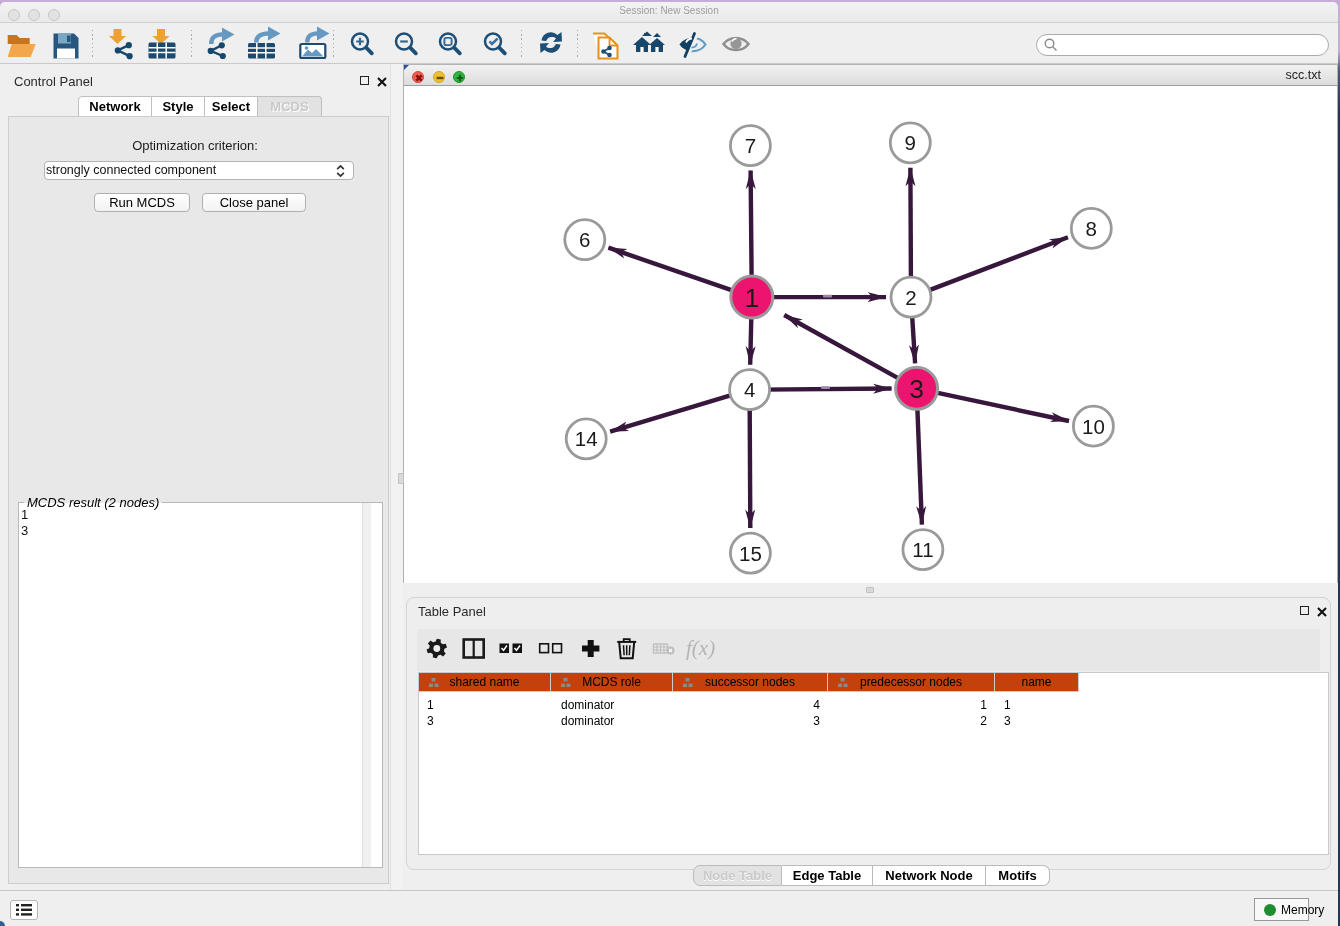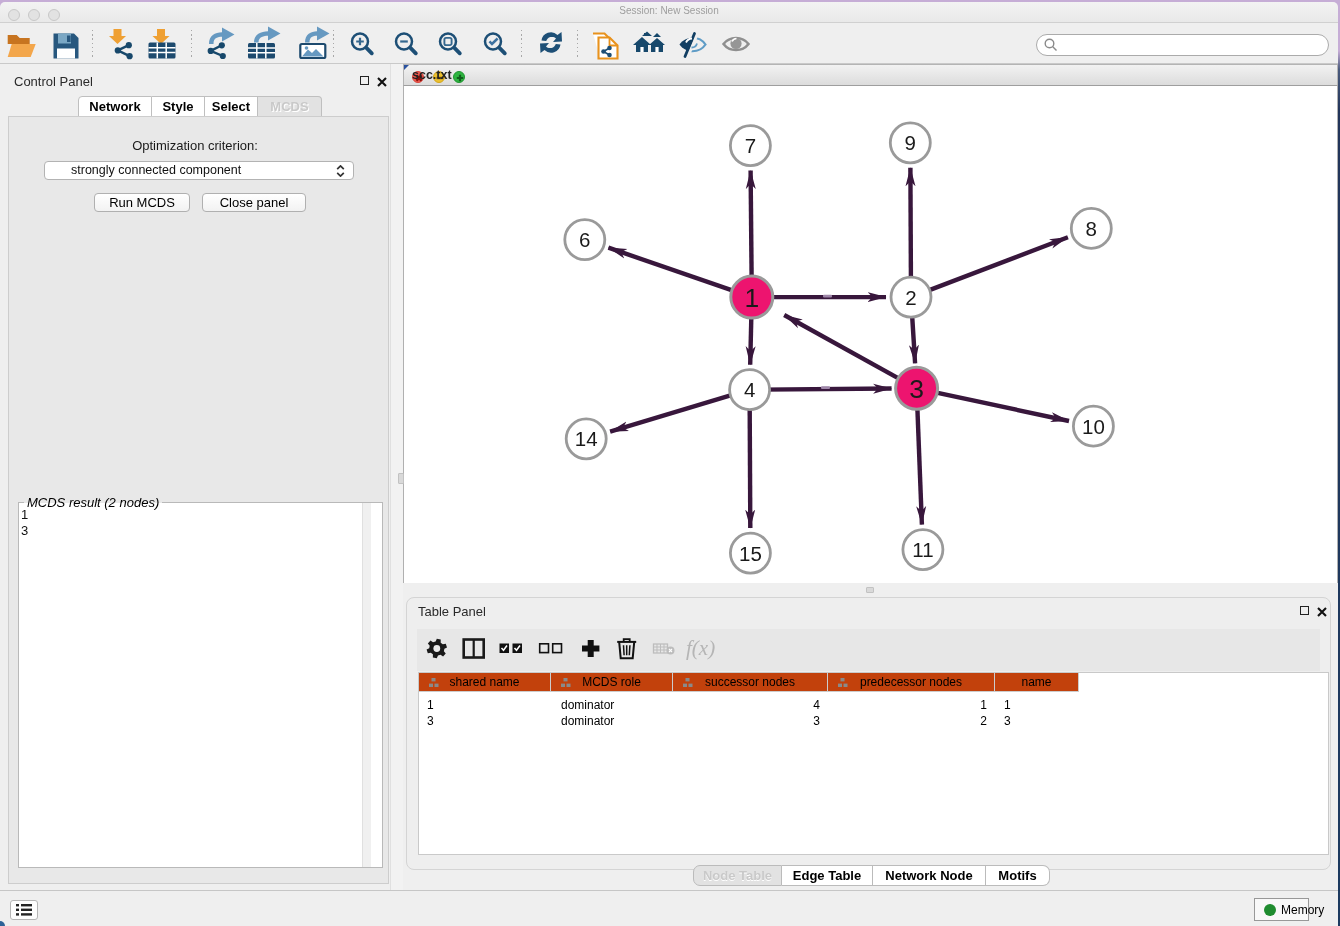--- a/index.html
+++ b/index.html
@@ -34,38 +34,38 @@
 
 
 .tab { position:absolute; top:32px; height:21px; background:#fff; border:1px solid #bfbfbf;
   font-size:13px; font-weight:bold; color:#000; text-align:center; line-height:20px; }
 #cpane { position:absolute; left:8px; top:52px; width:381px; height:768px;
   background:#e8e8e8; border:1px solid #cdcdcd; }
 #optlabel { position:absolute; left:0; width:100%; top:74px; text-align:center;
   font-size:13px; color:#1a1a1a; }
 #dropdown { position:absolute; left:44px; top:97px; width:310px; height:19px;
   background:#fff; border:1px solid #b3b3b3; border-radius:4px;
-  font-size:12.5px; color:#111; line-height:17px; padding-left:26px; }
+  font-size:12.5px; color:#111; line-height:17px; padding-left:1px; }
 .btn { position:absolute; top:129px; height:19px; background:linear-gradient(#ffffff,#f2f2f2);
   border:1px solid #b0b0b0; border-radius:4px; font-size:13px; color:#000;
   text-align:center; line-height:17px; }
 #fieldset { position:absolute; left:18px; top:438px; width:365px; height:366px;
   background:#fff; border:1px solid #b9b9b9; }
 #fieldlegend { position:absolute; left:24px; top:431px; font-size:13px; color:#000;
   background:linear-gradient(#e8e8e8 0 52%, #ffffff 52% 100%); padding:0 3px;font-style:italic; }
 #fieldtxt { position:absolute; left:21px; top:443px; font-size:13px; color:#111; line-height:16px; }
 #fieldscroll { position:absolute; left:362px; top:439px; width:9px; height:364px;
   background:#f0f0f0; border-left:1px solid #e0e0e0; }
 
 
 #netpanel { left:403px; top:64px; width:935px; height:533px; }
 #nettitle { position:absolute; left:0; top:0; width:935px; height:22px;
   background:linear-gradient(#f2f2f2,#dcdcdc); border:1px solid #b4b4b4; border-bottom:1px solid #9e9e9e; }
-#nettitle .ttext { position:absolute; left:8px; right:16px; top:3px; text-align:left;
-  font-size:12.5px; font-weight:bold; color:#222; }
+#nettitle .ttext { position:absolute; left:8px; right:16px; top:3px; text-align:right;
+  font-size:12.5px; font-weight:normal; color:#222; }
 .mtl { position:absolute; top:6px; width:12px; height:12px; border-radius:50%;
   text-align:center; font-size:10px; font-weight:bold; line-height:12px; }
 #netcanvas { position:absolute; left:0; top:22px; width:935px; height:497px;
   background:#fff; border-left:1px solid #b0b0b0; border-right:1px solid #b0b0b0; }
 
 
 #tpanel { left:406px; top:597px; width:925px; height:273px; background:#eeeeee;
   border:1px solid #d4d4d4; border-radius:8px; }
 #tpanel .ptitle { position:absolute; left:11px; top:6px; font-size:13px; color:#2a2a2a; }
 #ttable { position:absolute; left:11px; top:74px; width:911px; height:183px;

